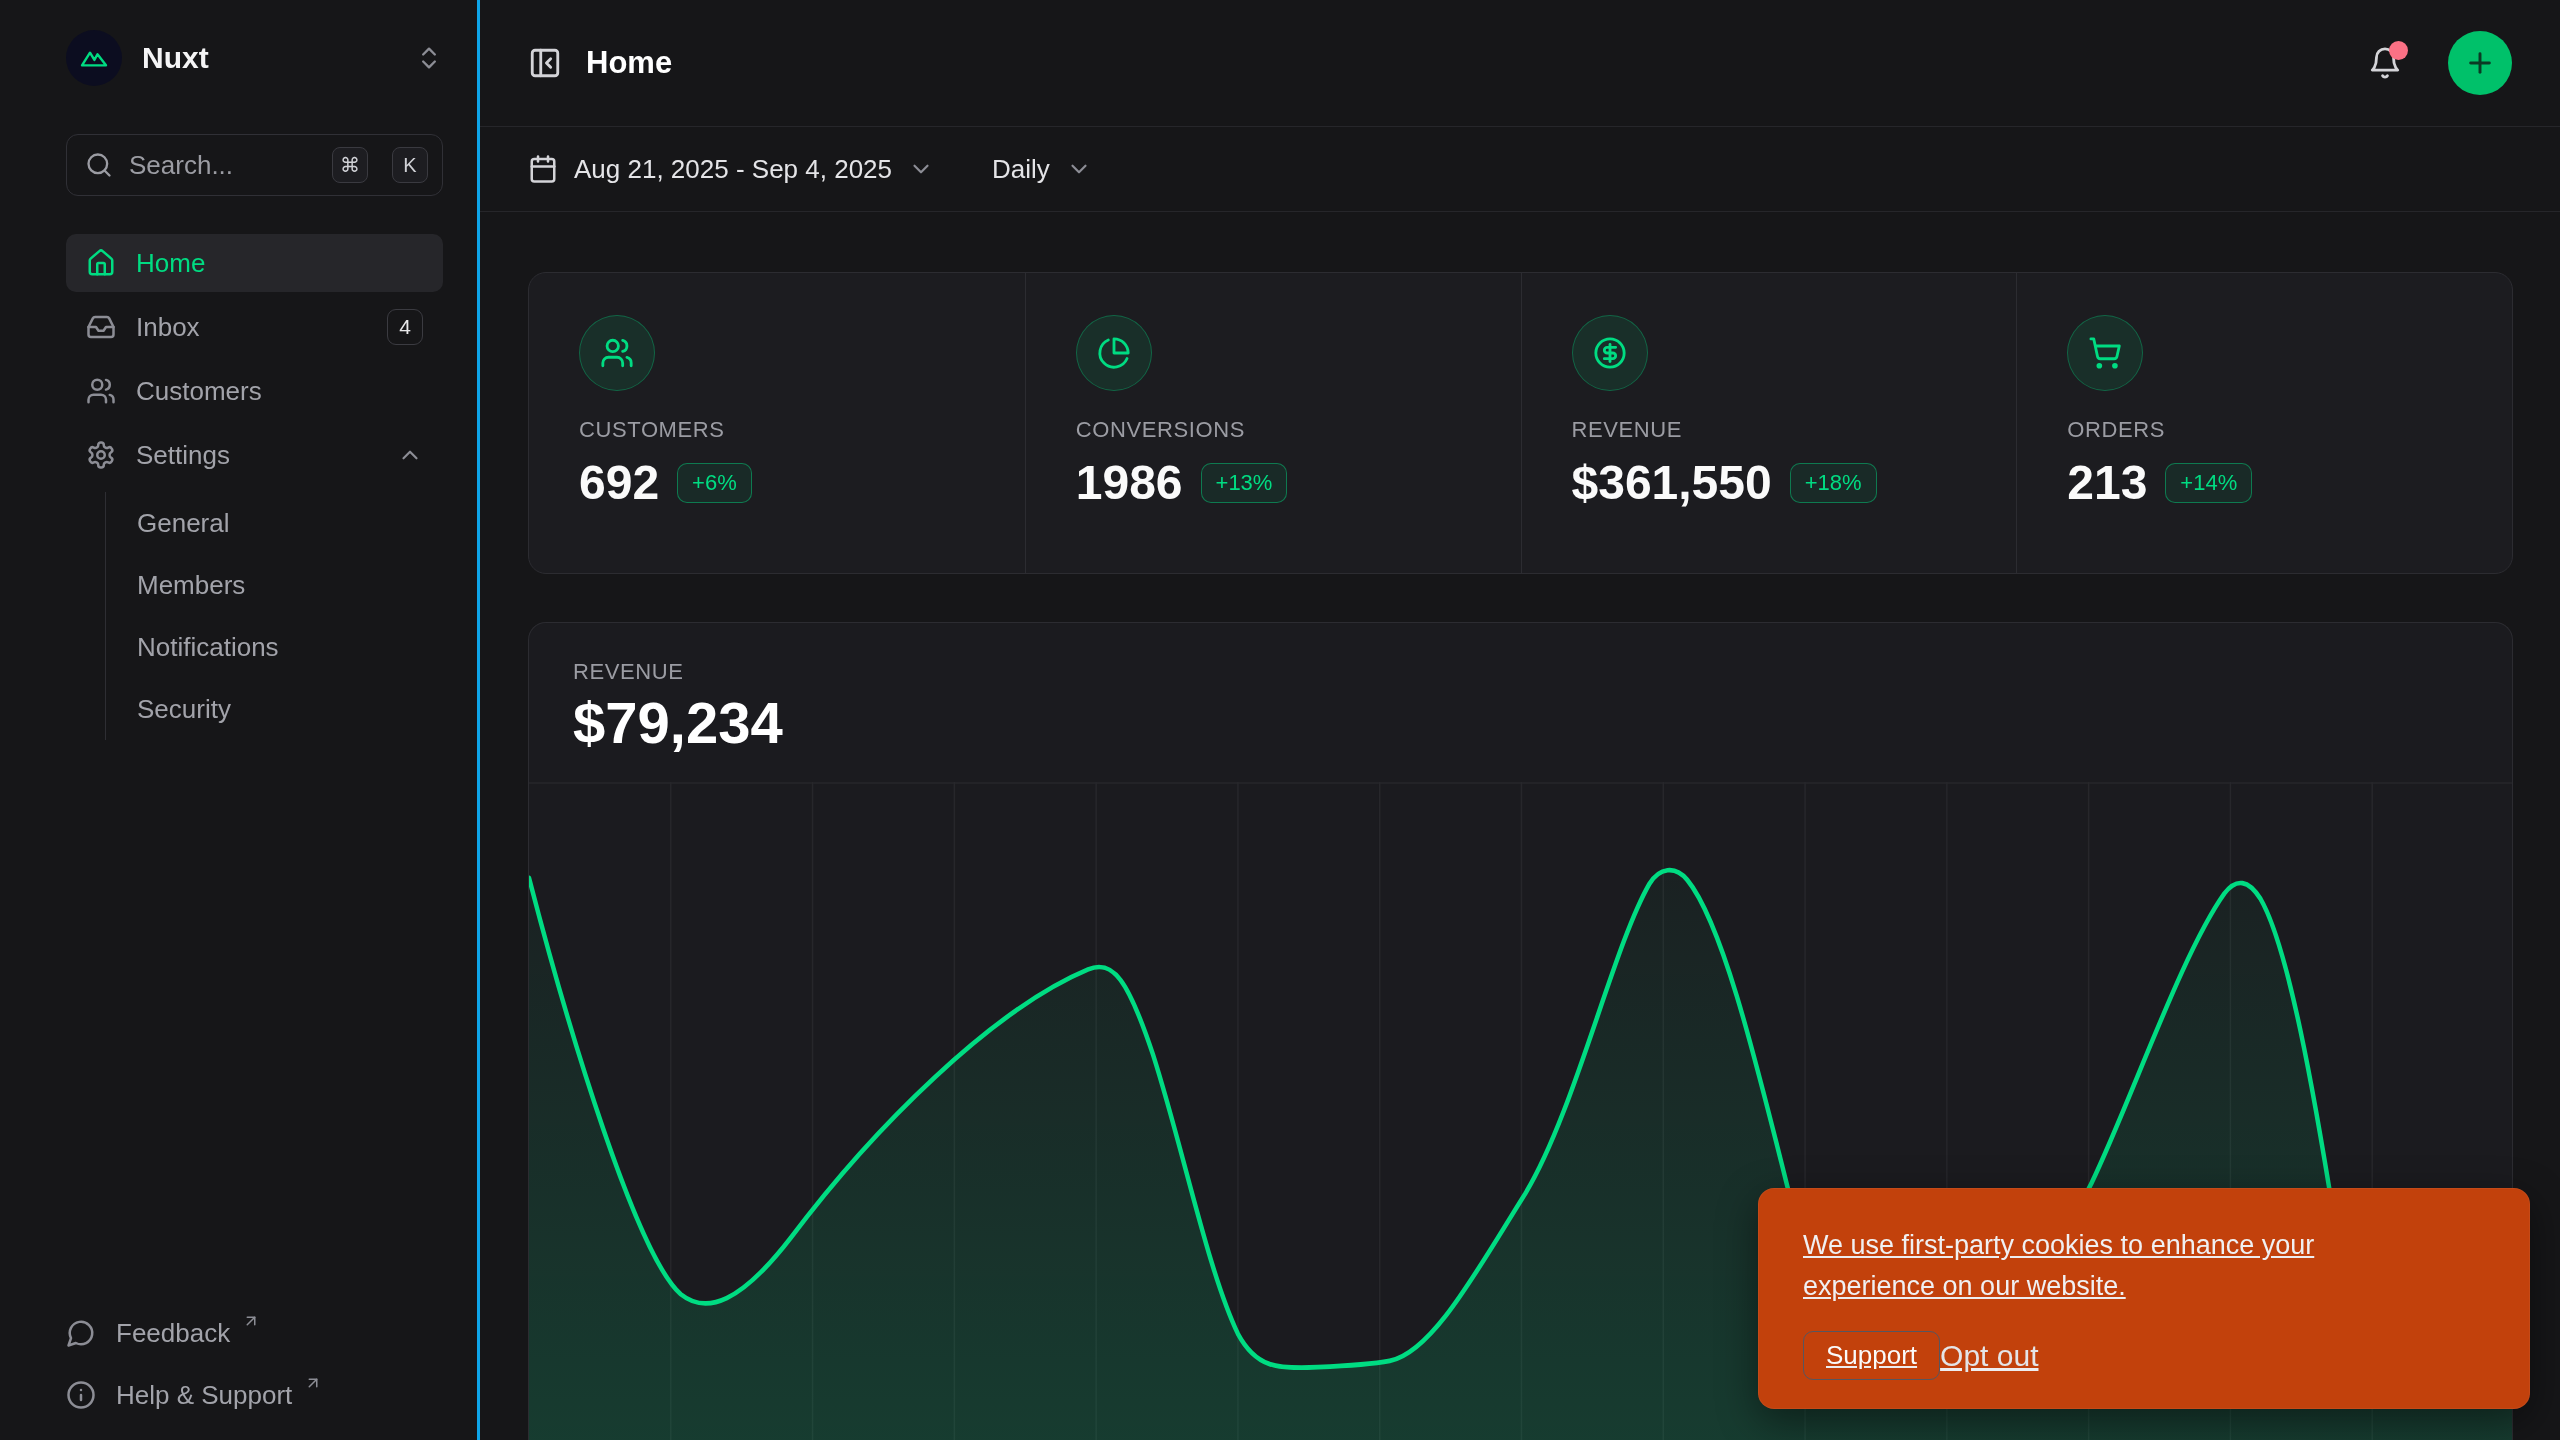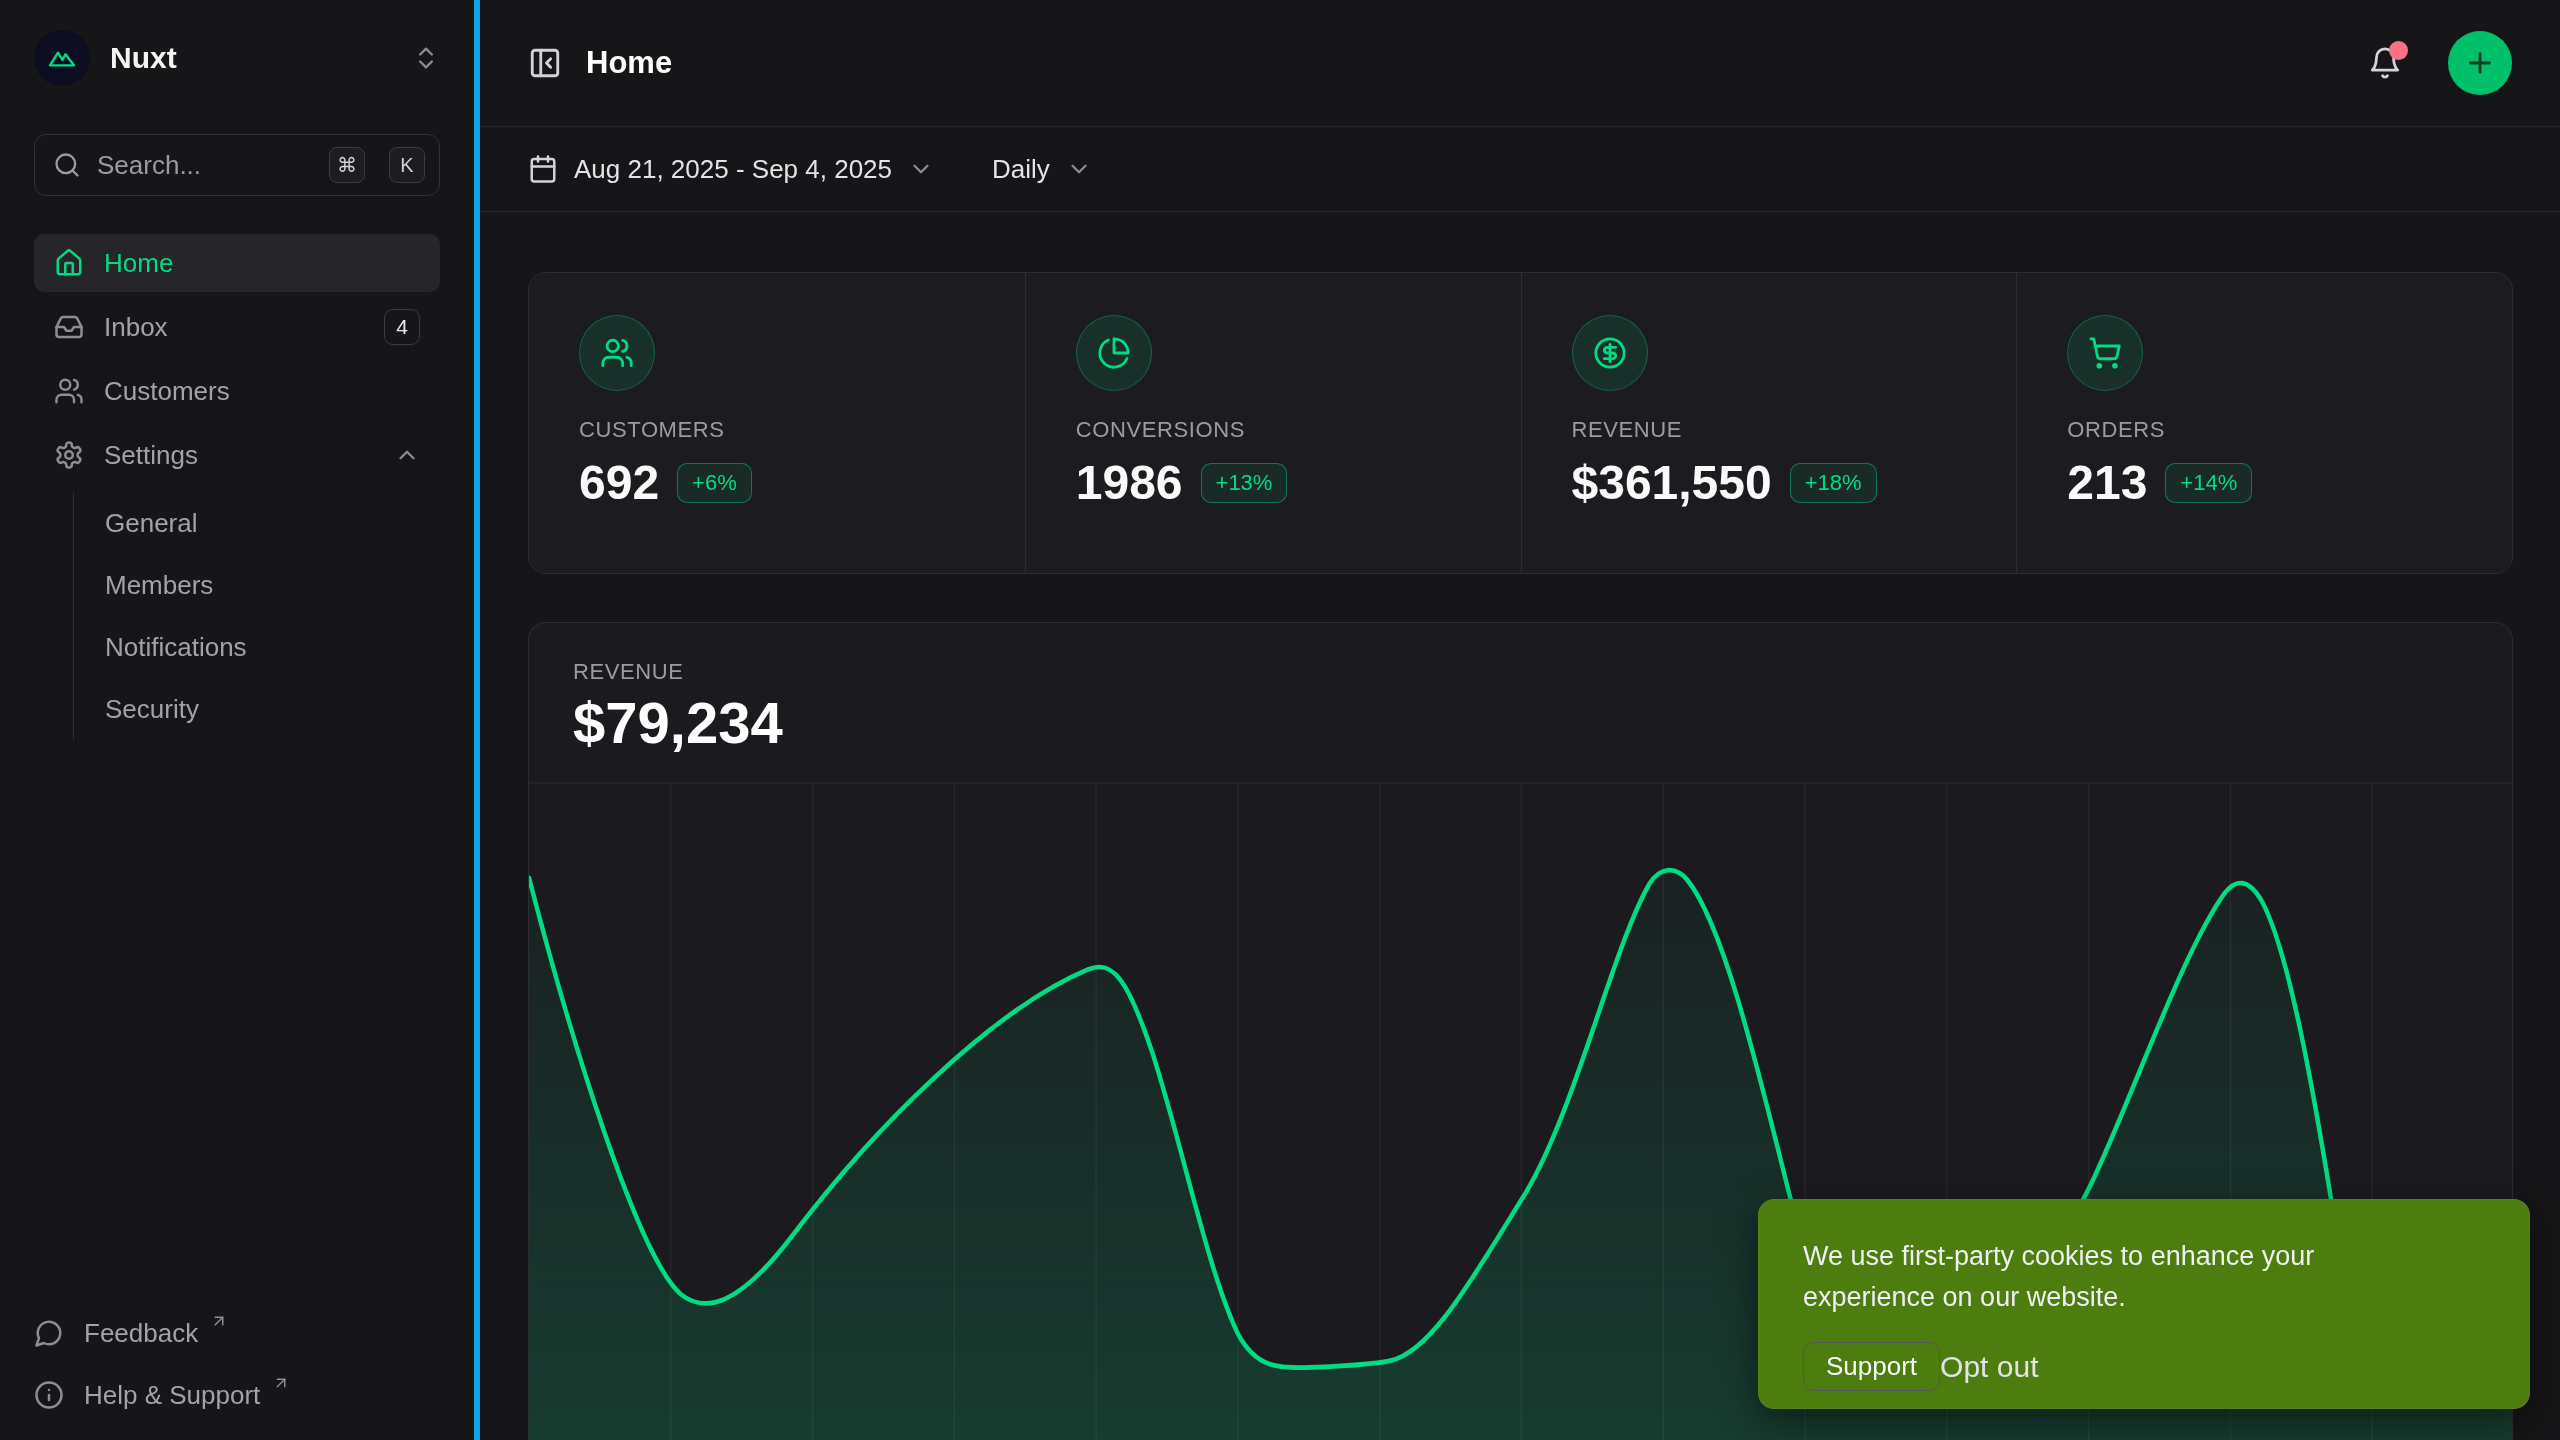--- a/index.html
+++ b/index.html
@@ -6,22 +6,22 @@
   html,body { width:2560px; height:1440px; overflow:hidden; }
   body {
     background:#161618; color:#ededf0;
     font-family:"Liberation Sans", sans-serif;
     font-size:26px;
   }
   svg { display:block; }
   .app { display:flex; width:100%; height:100%; }
 
   
-  .sidebar { width:480px; flex:0 0 480px; border-right:6px solid #0ea5e9;
-             display:flex; flex-direction:row; }
+  .sidebar { width:480px; flex:0 0 480px; border-right:3px solid #0ea5e9;
+             display:flex; flex-direction:row;padding-left:32px; }
   .sidebar-main { flex:1; display:flex; flex-direction:column; padding:28px 34px 0; min-height:0; }
   .logo-row { display:flex; align-items:center; height:60px; margin-bottom:46px; }
   .logo-circle { width:56px; height:56px; border-radius:50%; background:#0c0d20;
                  display:flex; align-items:center; justify-content:center; }
   .brand-name { font-size:30px; font-weight:600; color:#f4f4f5; margin-left:20px; }
   .spacer { flex:1; }
   .icon { flex:0 0 auto; }
   .muted-icon { color:#8c8d95; }
 
   .search-box { height:62px; border:1px solid #303036; border-radius:12px;
@@ -99,23 +99,23 @@
                   border-bottom:none; border-radius:18px 18px 0 0;
                   display:flex; flex-direction:column; }
   .revenue-header { padding:36px 44px 26px; }
   .revenue-label { font-size:22px; letter-spacing:0.6px; color:#9b9ca3; font-weight:500; }
   .revenue-value { margin-top:4px; font-size:58px; font-weight:700; color:#ffffff; }
   .chart-area { flex:1; position:relative; min-height:0; }
   .chart-area svg.chart { position:absolute; inset:0; width:100%; height:100%; }
 
   
   .cookie-banner { position:fixed; right:30px; bottom:31px; width:772px;
-                   background:#4d7c0f; border:1px solid rgba(255,255,255,0.05);
-                   border-radius:16px; padding:36px 44px 17px;
-                   box-shadow:0 12px 40px rgba(0,0,0,0.45); z-index:10; }
+                   background:#c2410c; border:1px solid rgba(255,255,255,0.05);
+                   border-radius:16px; padding:36px 44px 28px;
+                   box-shadow:0 12px 40px rgba(0,0,0,0.45); z-index:10;text-decoration:underline; }
   .cookie-message { font-size:27px; line-height:41px; color:#f0f0f2; max-width:650px;
                     font-weight:500; }
   .cookie-actions { margin-top:24px; display:flex; align-items:center; }
   .accept-button { background:transparent; border:1px solid #565660; border-radius:10px;
                    padding:8px 22px; color:#fafafa; font-size:26px; font-weight:500;
                    font-family:inherit; cursor:pointer; }
   .optout-button { background:none; border:none; color:#e4e4e7;
                    font-size:30px; font-weight:500; font-family:inherit; cursor:pointer; }
 </style>
 </head>

